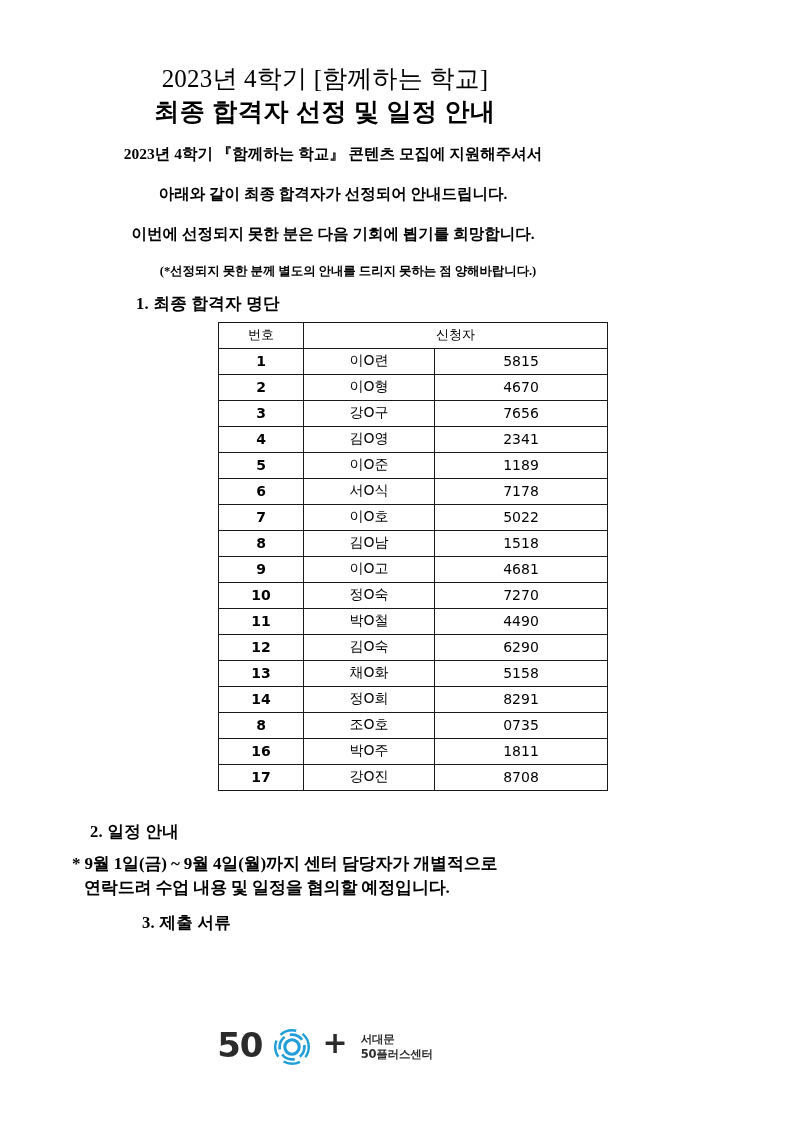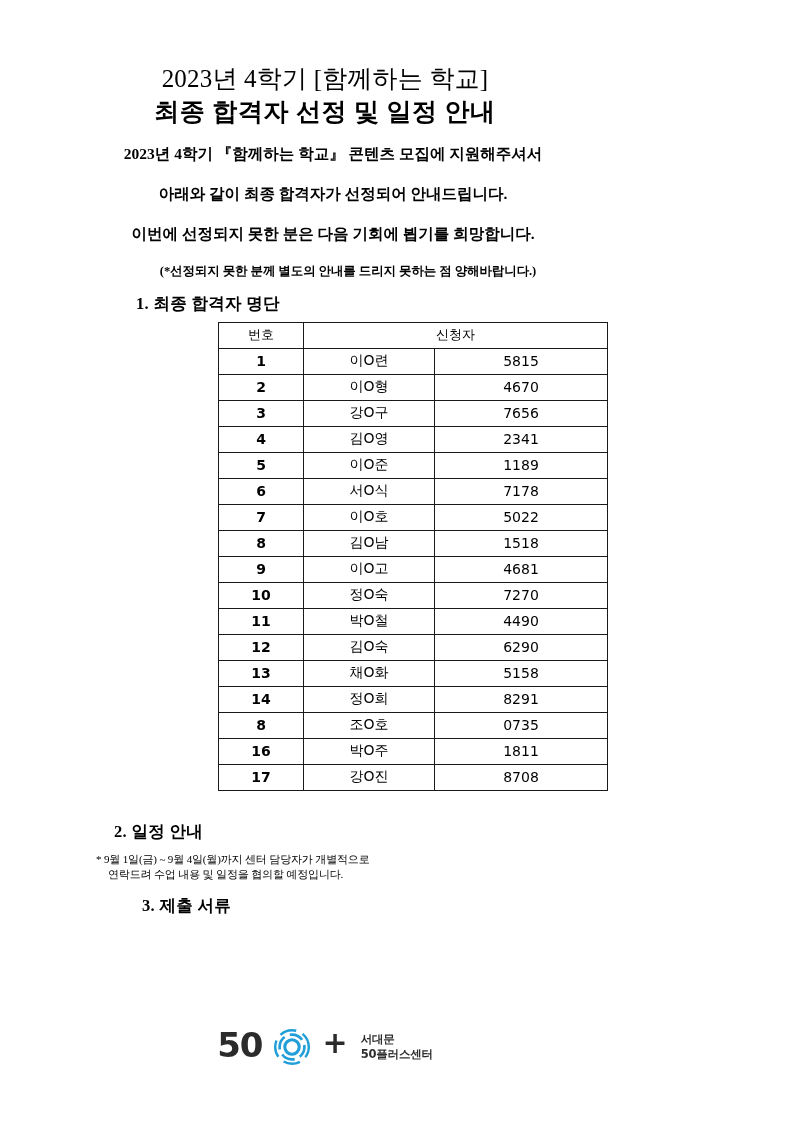--- a/index.html
+++ b/index.html
@@ -65,21 +65,21 @@
     font-size: 16.5px;
     font-weight: 700;
     letter-spacing: 0.3px;
   }
   .sec1 {
     margin: 12px 0 0 0;
     padding-left: 136px;
   }
   .sec2 {
     margin: 0;
-    padding-left: 114px;
+    padding-left: 90px;
   }
   .sec3 {
     margin: 0;
     padding-left: 142px;
   }
 
   
   .table-wrap {
     margin-top: 7px;
     padding-left: 218px;
@@ -110,23 +110,23 @@
     font-weight: 700;
   }
   table.roster td.nm-cell,
   table.roster td.cd-cell {
     font-weight: 400;
   }
 
   
   .blk-schedule { margin-top: 30px; }
   .bullets {
-    padding-left: 96px;
-    font-size: 11px;
-    font-weight: 400;
+    padding-left: 72px;
+    font-size: 17px;
+    font-weight: 700;
     line-height: 1.42;
     letter-spacing: -0.15px;
   }
   .bullets p { margin: 0; }
   .bullet-line.indent { padding-left: 12px; }
   .gap-s { height: 9px; }
   .gap-m { height: 12px; }
 
   .blk-docs { margin-top: 0; }
 

